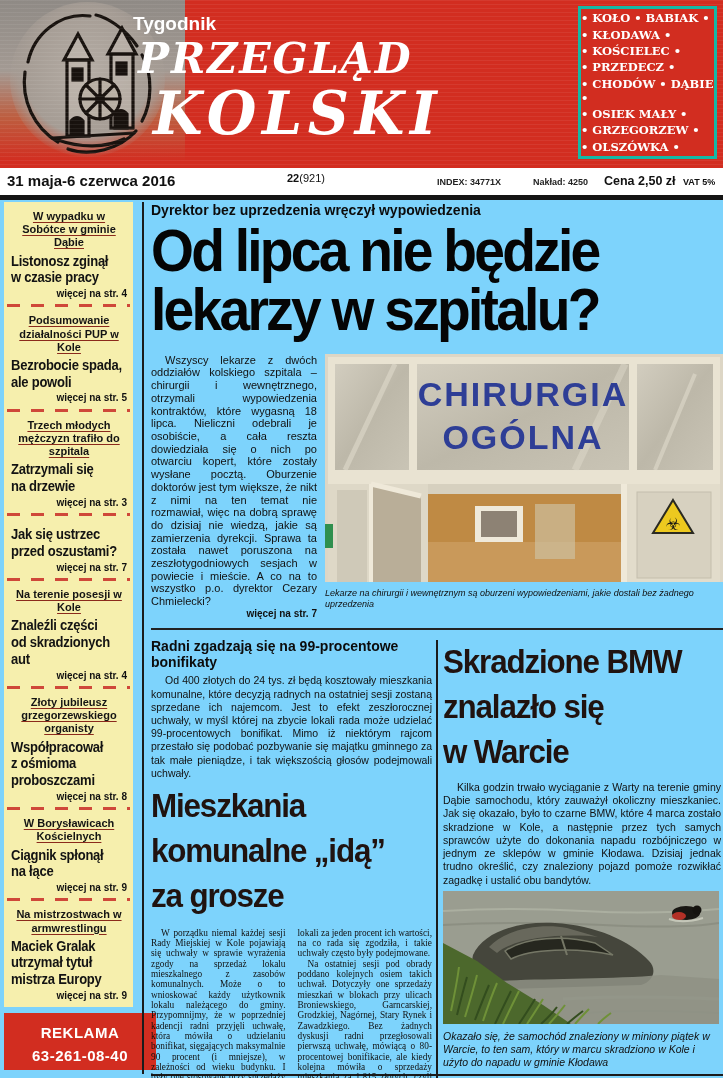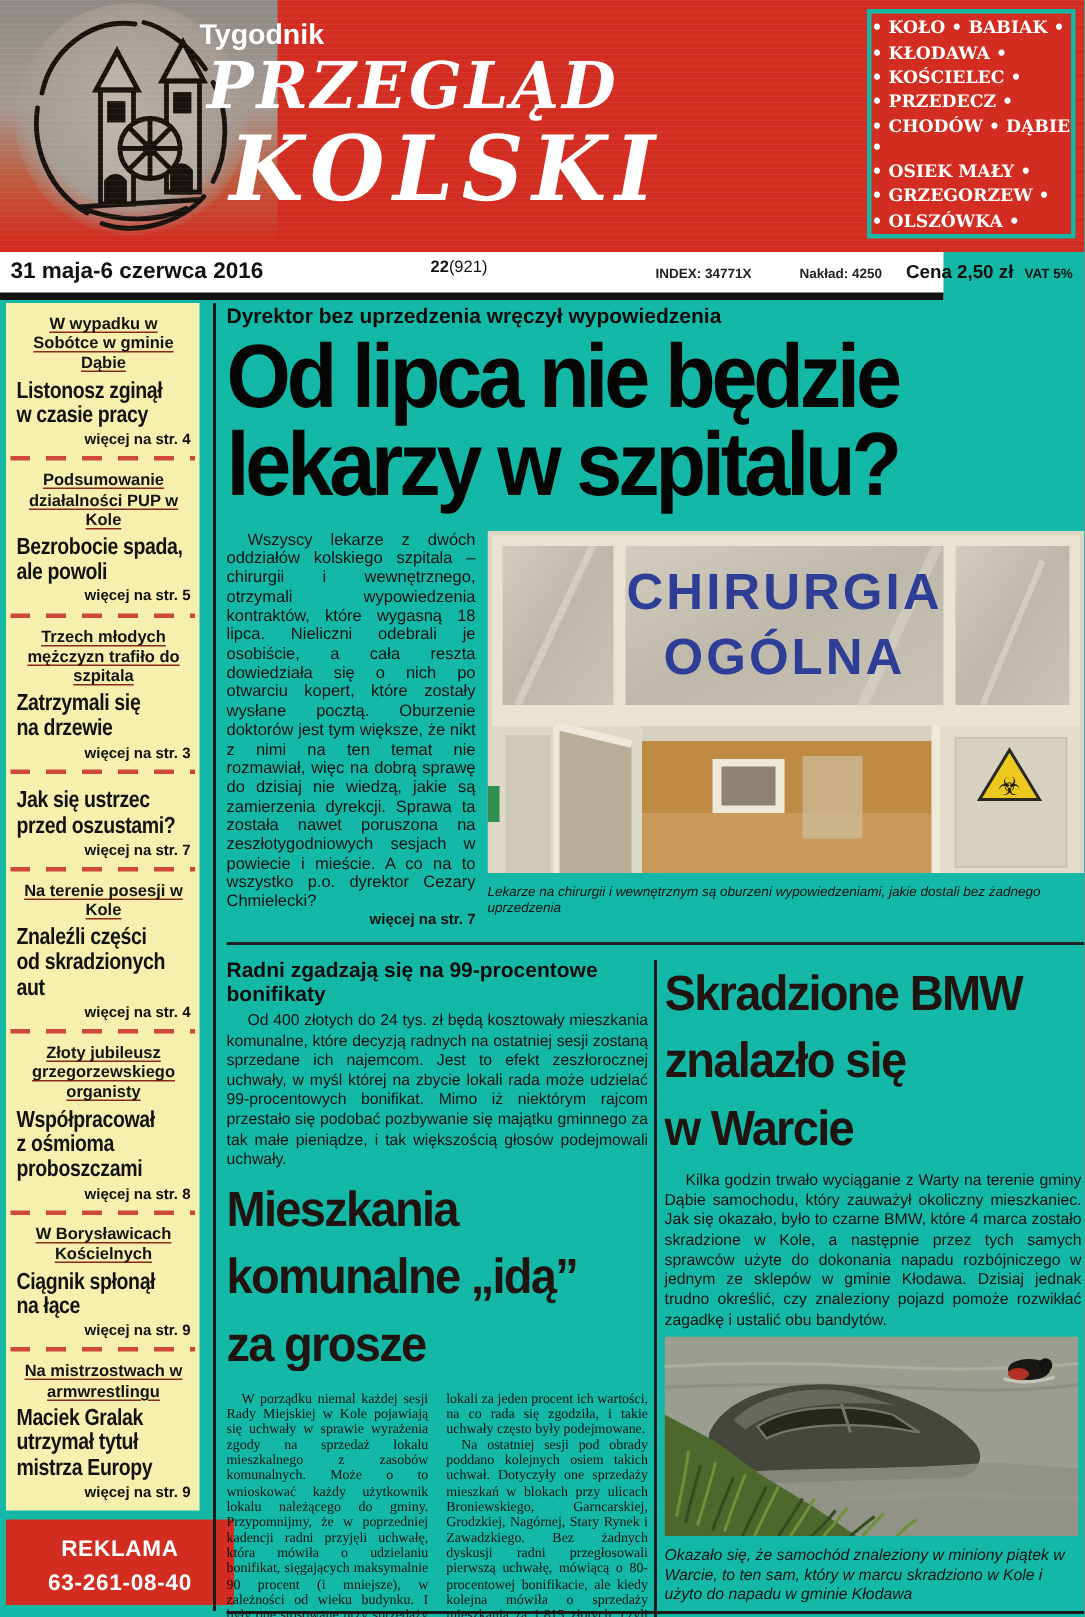--- a/index.html
+++ b/index.html
@@ -1,37 +1,37 @@
 <!DOCTYPE html>
 <html lang="pl"><head>
 <meta charset="utf-8">
 <style>
   html,body{margin:0;padding:0;}
   body{background:#888;}
-  .page{position:relative;width:723px;height:1078px;background:#14b8a6;overflow:hidden;
+  .page{position:relative;width:723px;height:1078px;background:#7dd3fc;overflow:hidden;
         font-family:"Liberation Sans",sans-serif;color:#111;margin:0 auto;}
   
   .masthead{position:absolute;left:0;top:0;width:723px;height:168px;background:#d22d20;}
   .mast-stripes{position:absolute;left:0;top:0;width:723px;height:168px;
     background:repeating-linear-gradient(180deg,rgba(255,255,255,.18) 0 1px,transparent 1px 4px);
     opacity:.35;pointer-events:none;}
   .logo-wrap{position:absolute;left:0;top:0;width:185px;height:168px;
     background:linear-gradient(180deg,#8f8a85 0%,#a39a93 42%,#bd5d3f 70%,#d22d20 96%);}
   .logo-wrap .blob{position:absolute;left:10px;top:2px;width:155px;height:155px;border-radius:50%;
     background:radial-gradient(circle at 50% 45%,#b4aca4 0%,#a59c94 55%,rgba(165,156,148,0) 75%);}
   .tygodnik{position:absolute;left:133px;top:13px;color:#fff;font-weight:bold;font-size:19px;}
   .mast-title1,.mast-title2{position:absolute;color:#fff;font-family:"DejaVu Serif",serif;
     font-style:italic;font-weight:bold;white-space:nowrap;transform-origin:left top;}
   .mast-title1{left:138px;top:33px;font-size:43px;letter-spacing:2px;transform:scaleX(.96);}
   .mast-title2{left:153px;top:78px;font-size:60px;letter-spacing:6px;transform:scaleX(.95);}
   .towns{position:absolute;right:6px;top:6px;width:133px;height:147px;background:#d22d20;
     border:3px solid #14b8a6;color:#fff;font-family:"DejaVu Serif",serif;font-weight:bold;
     font-size:11.5px;text-align:left;display:flex;flex-direction:column;justify-content:space-evenly;}
   
-  .dateline{position:absolute;left:0;top:168px;width:629px;height:27px;background:#fff;
+  .dateline{position:absolute;left:0;top:168px;width:723px;height:27px;background:#fff;
     border-bottom:5px solid #141414;}
   .dateline span{position:absolute;white-space:nowrap;}
   .d-date{left:7px;top:4px;font-weight:bold;font-size:15px;}
   .d-issue{left:287px;top:4px;font-weight:bold;font-size:11px;}
   .d-issue .paren{font-weight:normal;}
   .d-index{left:437px;top:9px;font-size:9px;font-weight:bold;color:#222;}
   .d-naklad{left:533px;top:9px;font-size:9px;font-weight:bold;color:#222;}
   .d-price{left:604px;top:6px;font-size:12.5px;font-weight:bold;}
   .d-vat{left:683px;top:9px;font-size:9px;font-weight:bold;}
   

